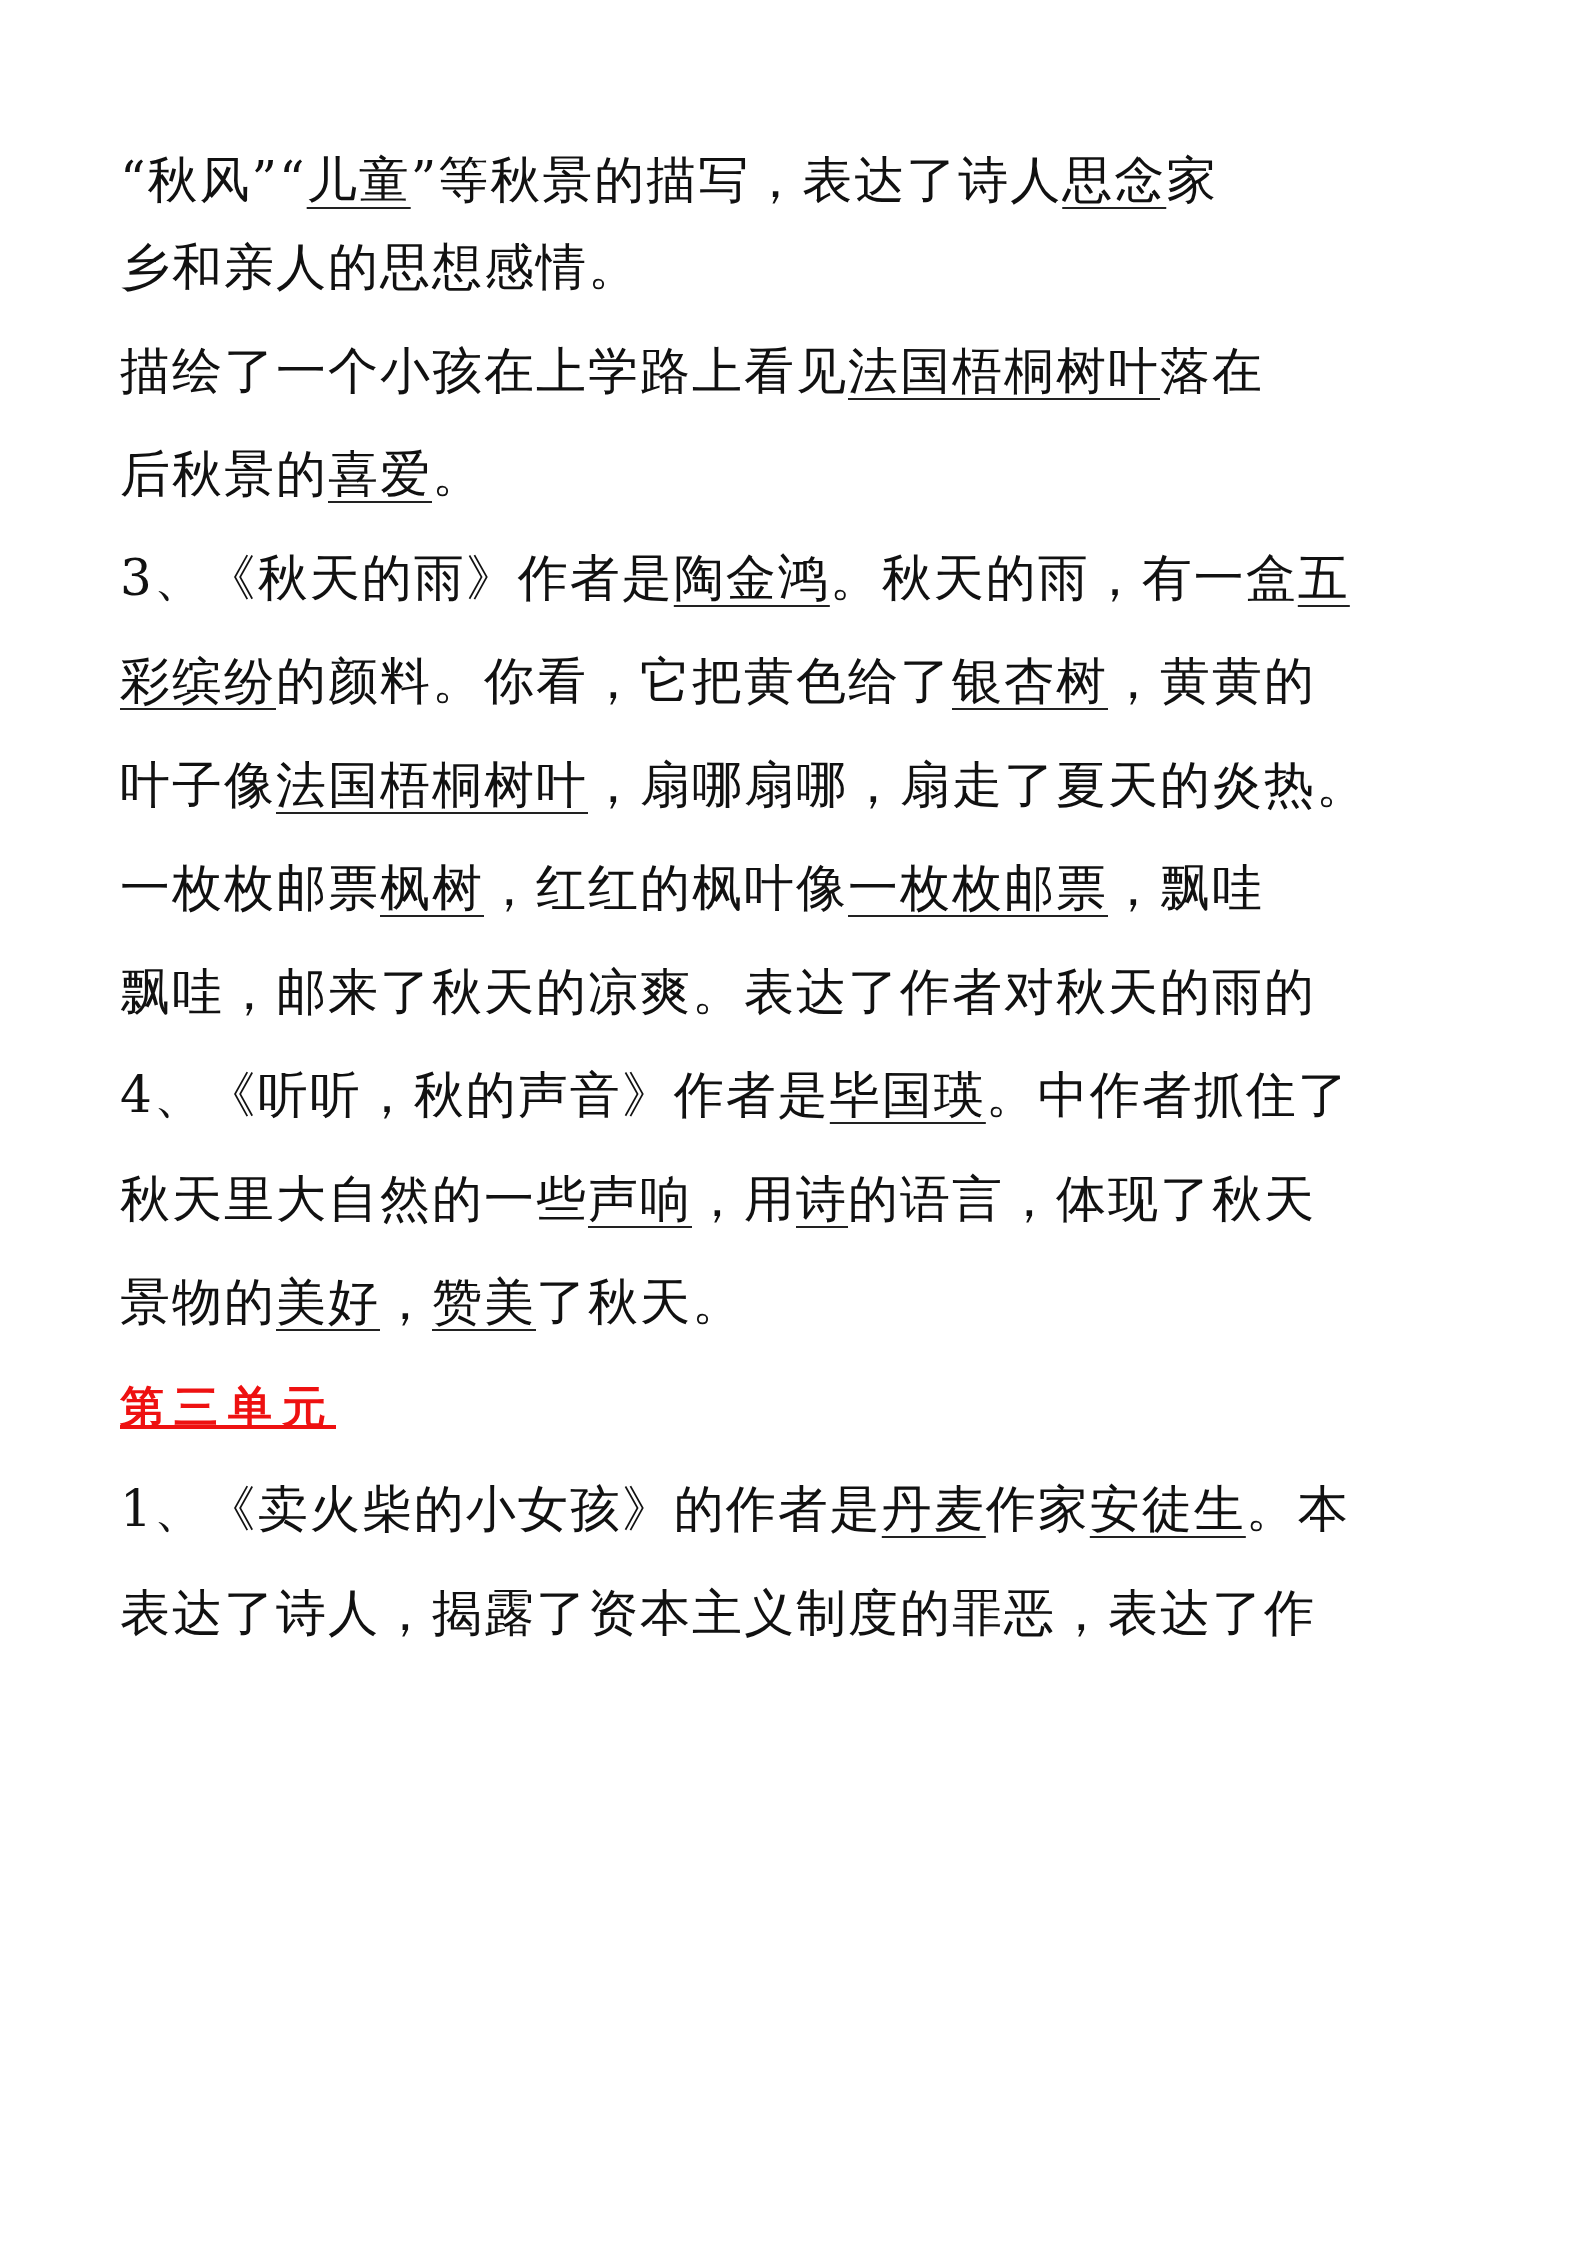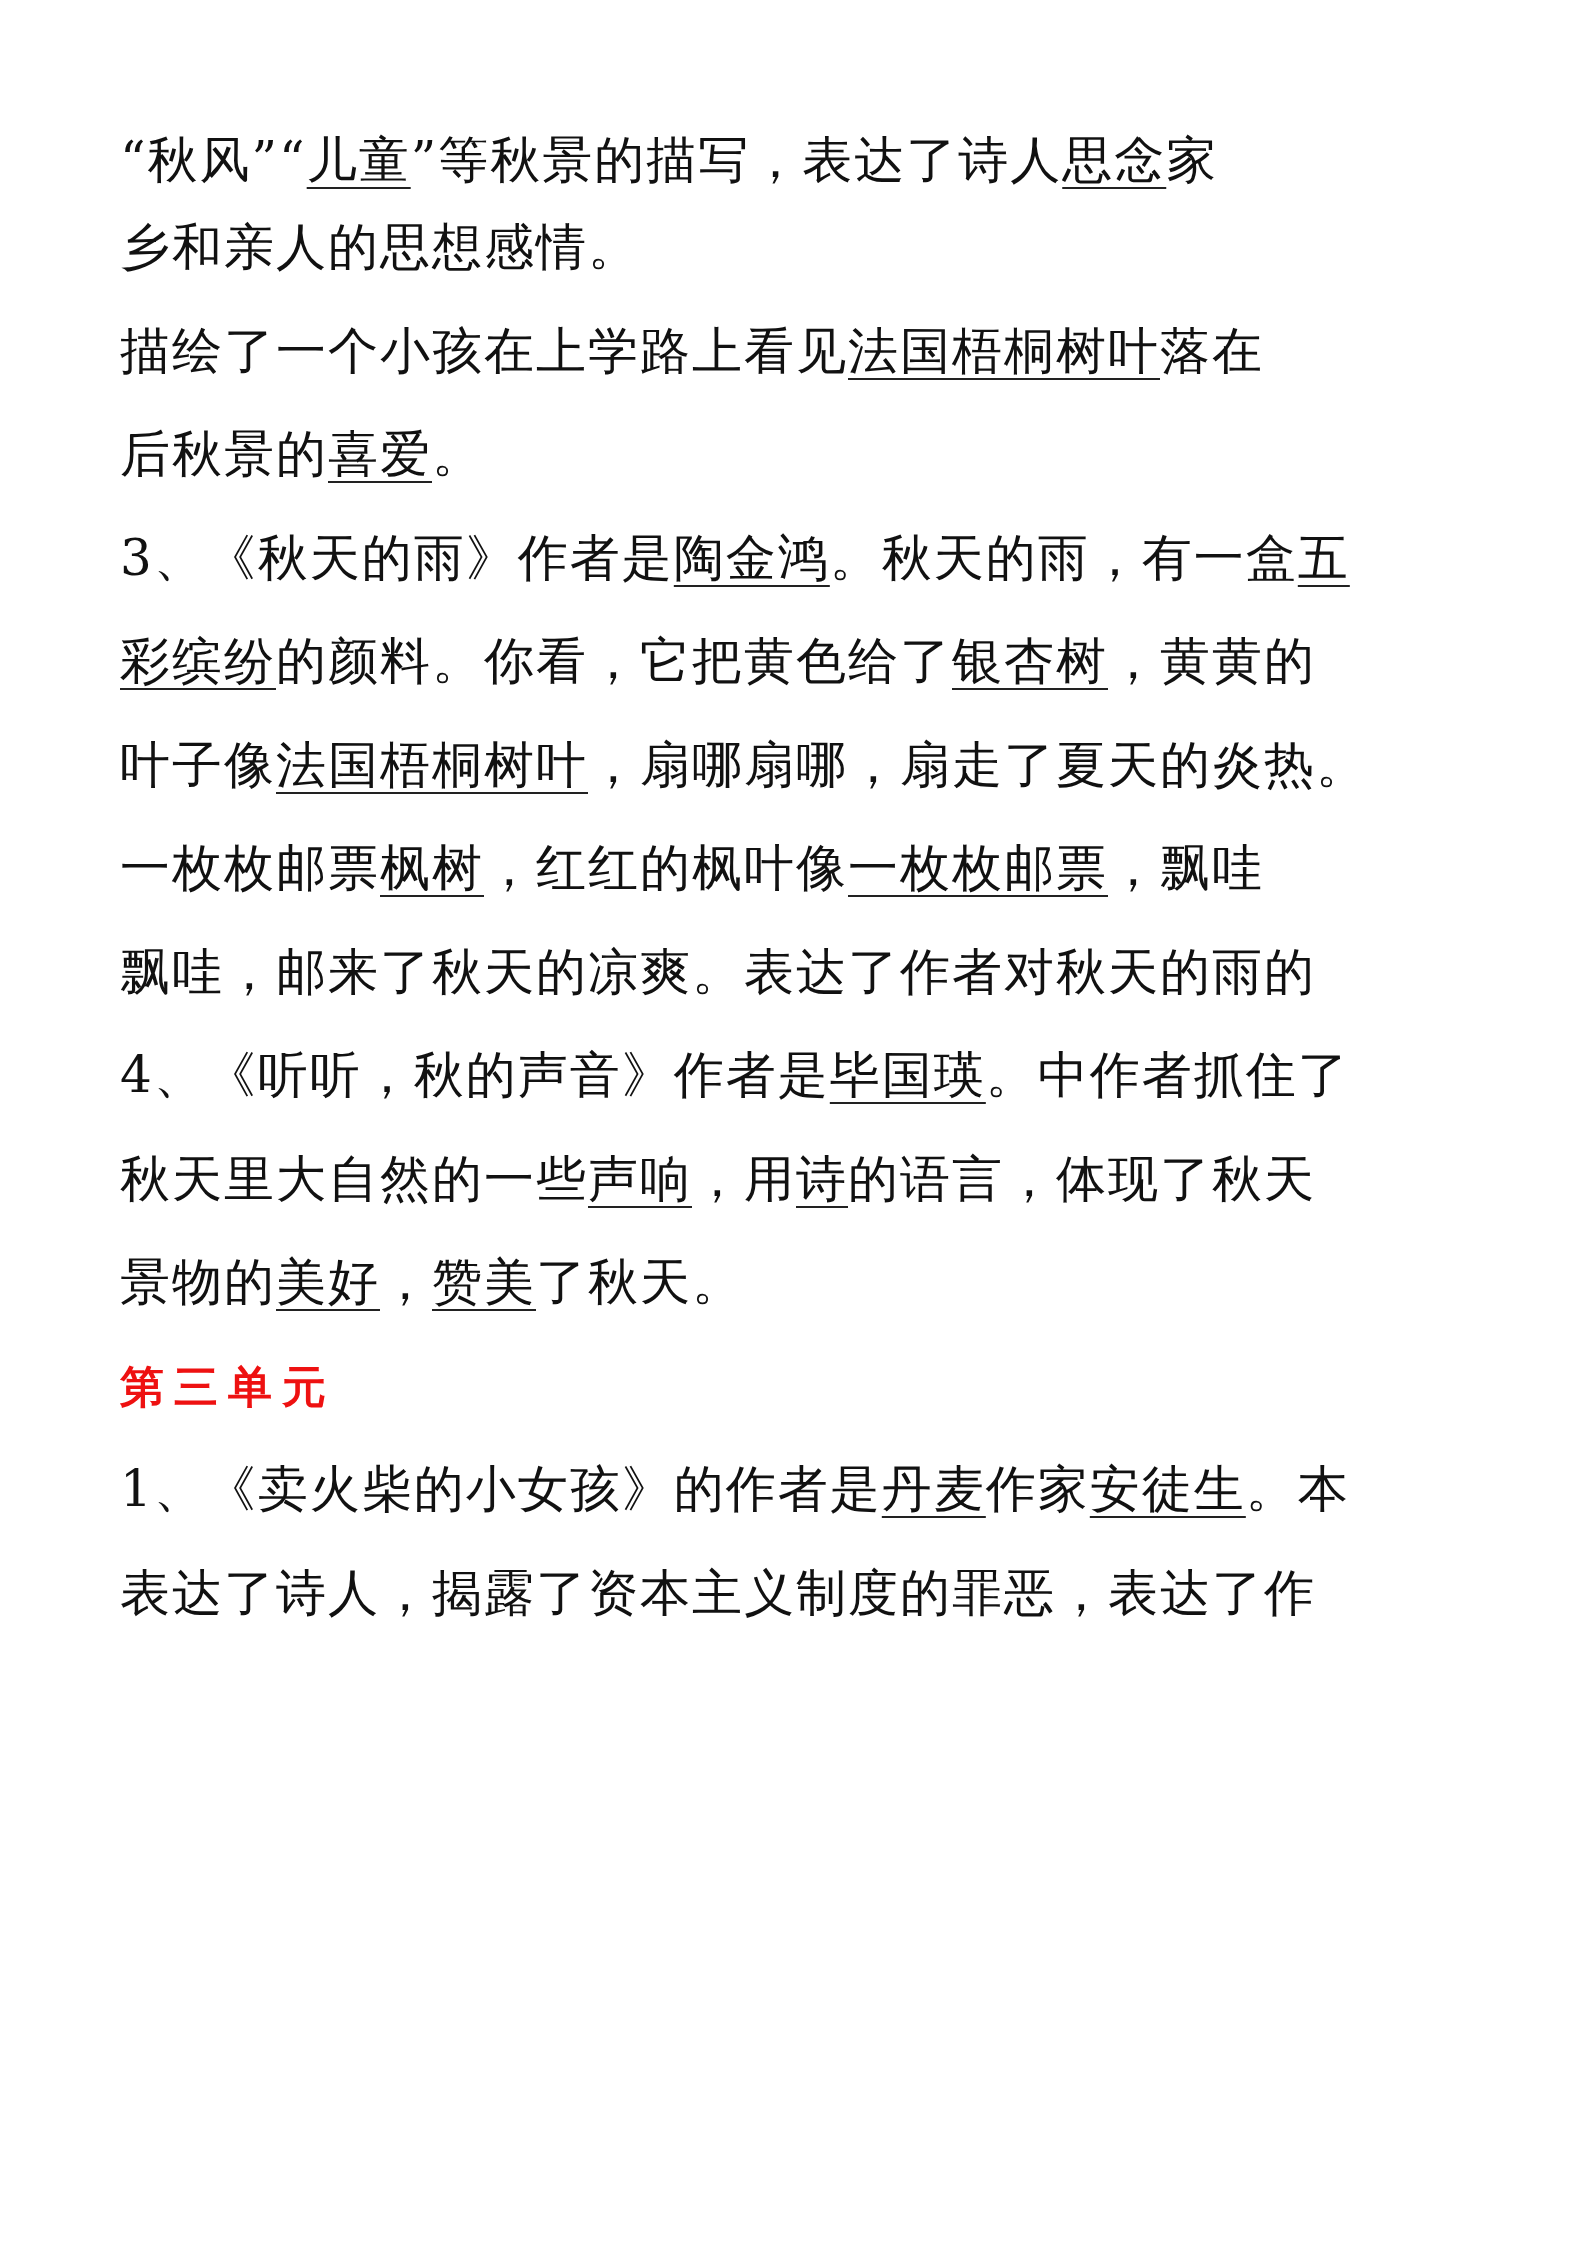--- a/index.html
+++ b/index.html
@@ -9,21 +9,21 @@
   }
   body {
     width: 1586px;
     height: 2244px;
     position: relative;
     overflow: hidden;
   }
   .page {
     position: absolute;
     left: 120px;
-    top: 124px;
+    top: 144px;
     width: 1360px;
     font-family: "DejaVu Serif", "Liberation Serif", serif;
     font-size: 50px;
     color: #111111;
   }
   .line {
     height: 103.5px;
     line-height: 103.5px;
     white-space: nowrap;
     letter-spacing: 2px;
@@ -53,18 +53,18 @@
       <div class="line"><span>后秋景的</span><span class="u">喜爱</span><span>。</span></div>
       <div class="line"><span>3、《秋天的雨》作者是</span><span class="u">陶金鸿</span><span>。秋天的雨，有一盒</span><span class="u">五</span></div>
       <div class="line"><span class="u">彩缤纷</span><span>的颜料。你看，它把黄色给了</span><span class="u">银杏树</span><span>，黄黄的</span></div>
       <div class="line"><span>叶子像</span><span class="u">法国梧桐树叶</span><span>，扇哪扇哪，扇走了夏天的炎热。</span></div>
       <div class="line"><span>一枚枚邮票</span><span class="u">枫树</span><span>，红红的枫叶像</span><span class="u">一枚枚邮票</span><span>，飘哇</span></div>
       <div class="line"><span>飘哇，邮来了秋天的凉爽。表达了作者对秋天的雨的</span></div>
       <div class="line"><span>4、《听听，秋的声音》作者是</span><span class="u">毕国瑛</span><span>。中作者抓住了</span></div>
       <div class="line"><span>秋天里大自然的一些</span><span class="u">声响</span><span>，用</span><span class="u">诗</span><span>的语言，体现了秋天</span></div>
       <div class="line"><span>景物的</span><span class="u">美好</span><span>，</span><span class="u">赞美</span><span>了秋天。</span></div>
     </div>
-  <div class="line heading" style="color: rgb(238, 17, 17);">第三单元</div>
+  <div class="line heading" style="color: rgb(238, 17, 17); text-decoration: underline;">第三单元</div>
   <div id="part2">
       <div class="line"><span>1、《卖火柴的小女孩》的作者是</span><span class="u">丹麦</span><span>作家</span><span class="u">安徒生</span><span>。本</span></div>
       <div class="line"><span>表达了诗人，揭露了资本主义制度的罪恶，表达了作</span></div>
     </div>
 </div>
 
 </body></html>

